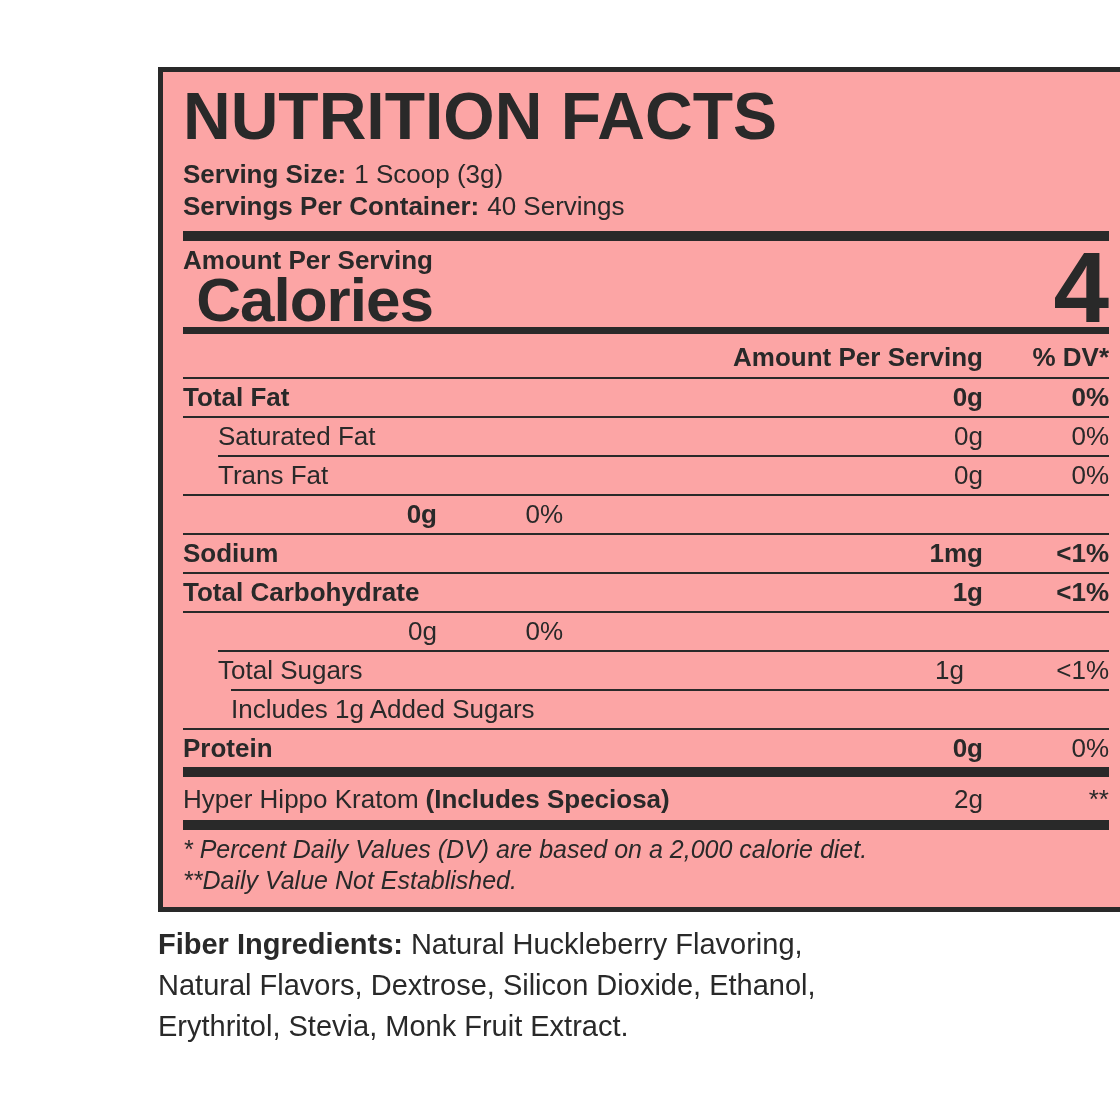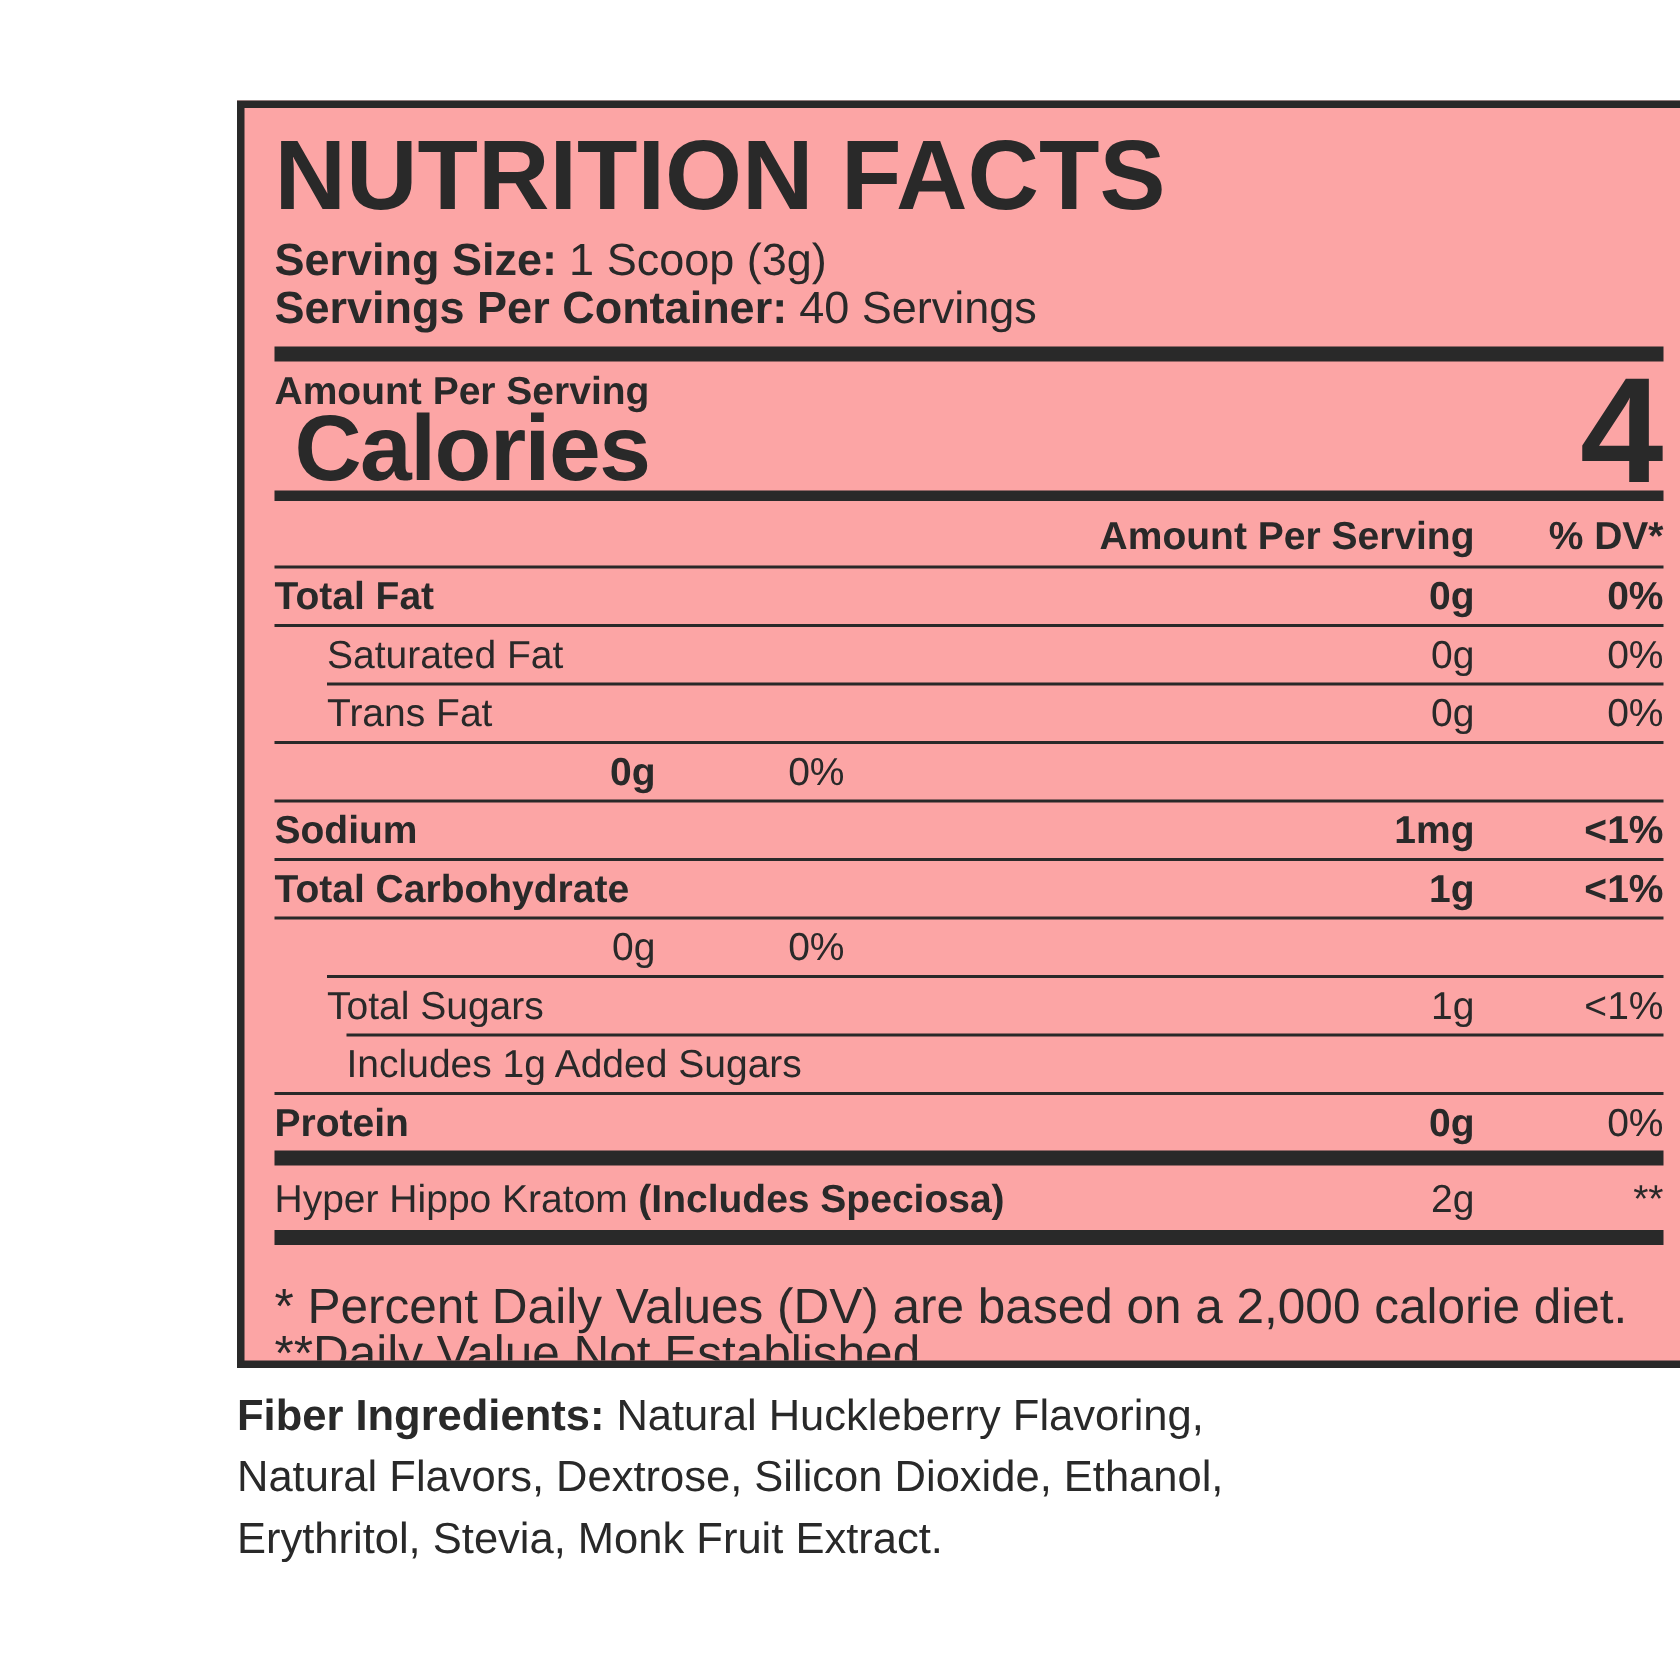--- a/index.html
+++ b/index.html
@@ -25,21 +25,21 @@
   }
 
   .title {
     font-size: 66px;
     font-weight: bold;
     line-height: 72px;
     letter-spacing: 0;
     white-space: nowrap;
   }
 
-  .serving-block { margin-top: 6px; font-size: 30px; line-height: 32px; }
+  .serving-block { margin-top: 6px; font-size: 26px; line-height: 32px; }
   .lbl { font-weight: bold; margin-right: 8px; }
 
   .bar-10 { height: 10px; background: var(--ink); }
   .bar-7  { height: 7px;  background: var(--ink); }
   .bar1 { margin-top: 9px; }
   .bar2 { margin-top: 2px; }
 
   .cal-wrap {
     display: flex; justify-content: space-between; align-items: flex-end;
     margin-top: 4px; height: 80px;
@@ -74,21 +74,21 @@
     display: flex;
     padding: 8px 0 7px;
     font-size: 26px; line-height: 28px;
     white-space: nowrap;
   }
   .special-name   { flex: 1; }
   .special-name .bold-part { font-weight: bold; margin-left: 7px; }
   .special-amount { width: 100px; text-align: right; }
   .special-dv     { width: 126px; text-align: right; }
 
-  .footnotes { margin-top: 25px; font-size: 33px; line-height: 31px; white-space: nowrap; }
+  .footnotes { margin-top: 4px; font-size: 25px; line-height: 31px; white-space: nowrap; font-style: italic; }
 
   .ingredients {
     position: absolute;
     left: 158px; top: 924px;
     width: 740px;
     font-size: 29px; line-height: 41px;
   }
   .ingredients .lbl { margin-right: 8px; }
 </style>
 </head>
@@ -148,21 +148,21 @@
       </div>
       <div class="nrow" style="margin-left: 0px;">
         <span class="cell-name b" style="padding-left: 0px;">Total Carbohydrate</span>
         <span class="cell-amount b">1g</span>
         <span class="cell-dv b">&lt;1%</span>
       </div>
       <div class="nrow" style="margin-left: 0px;">
         <span class="cell-amount">0g</span>
         <span class="cell-dv">0%</span>
       </div>
-      <div class="nrow" style="margin-left: 35px;">
+      <div class="nrow" style="margin-left: 35px; gap: 19px;">
         <span class="cell-name" style="padding-left: 0px;">Total Sugars</span>
         <span class="cell-amount">1g</span>
         <span class="cell-dv">&lt;1%</span>
       </div>
       <div class="nrow" style="margin-left: 48px;">
         <span class="cell-name" style="padding-left: 0px;">Includes 1g Added Sugars</span>
       </div>
       <div class="nrow" style="margin-left: 0px;">
         <span class="cell-name b" style="padding-left: 0px;">Protein</span>
         <span class="cell-amount b">0g</span>

